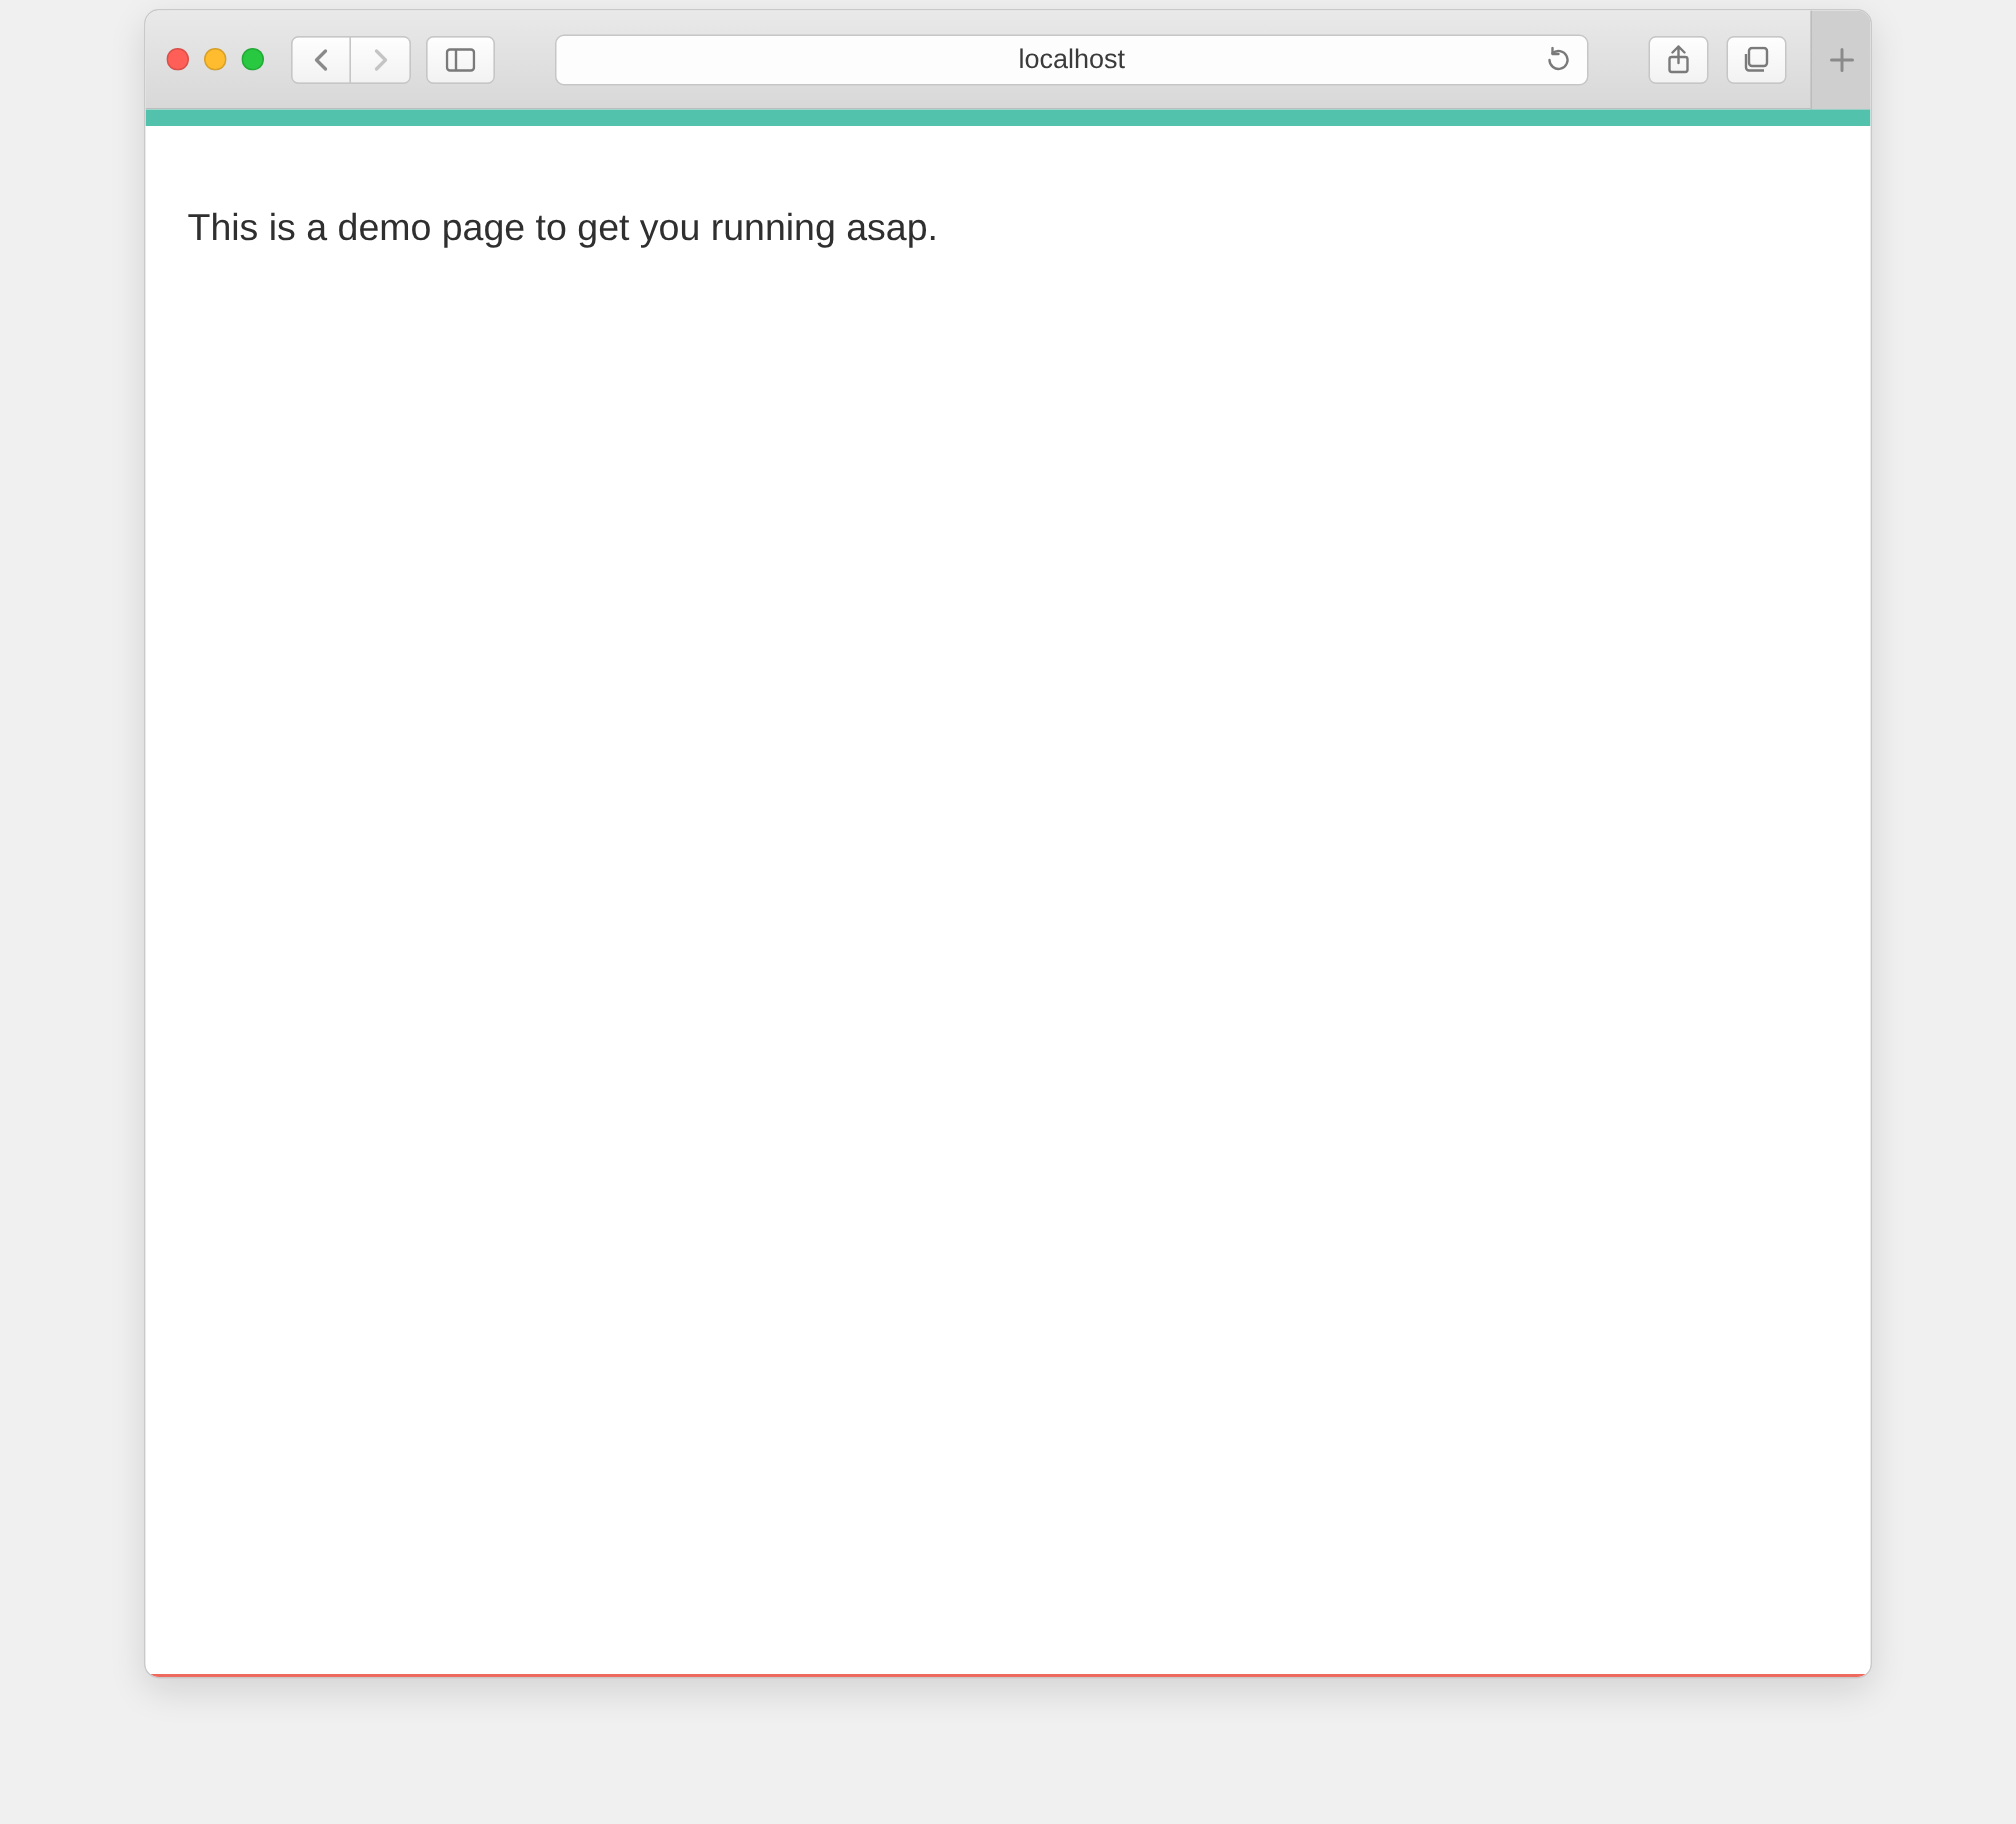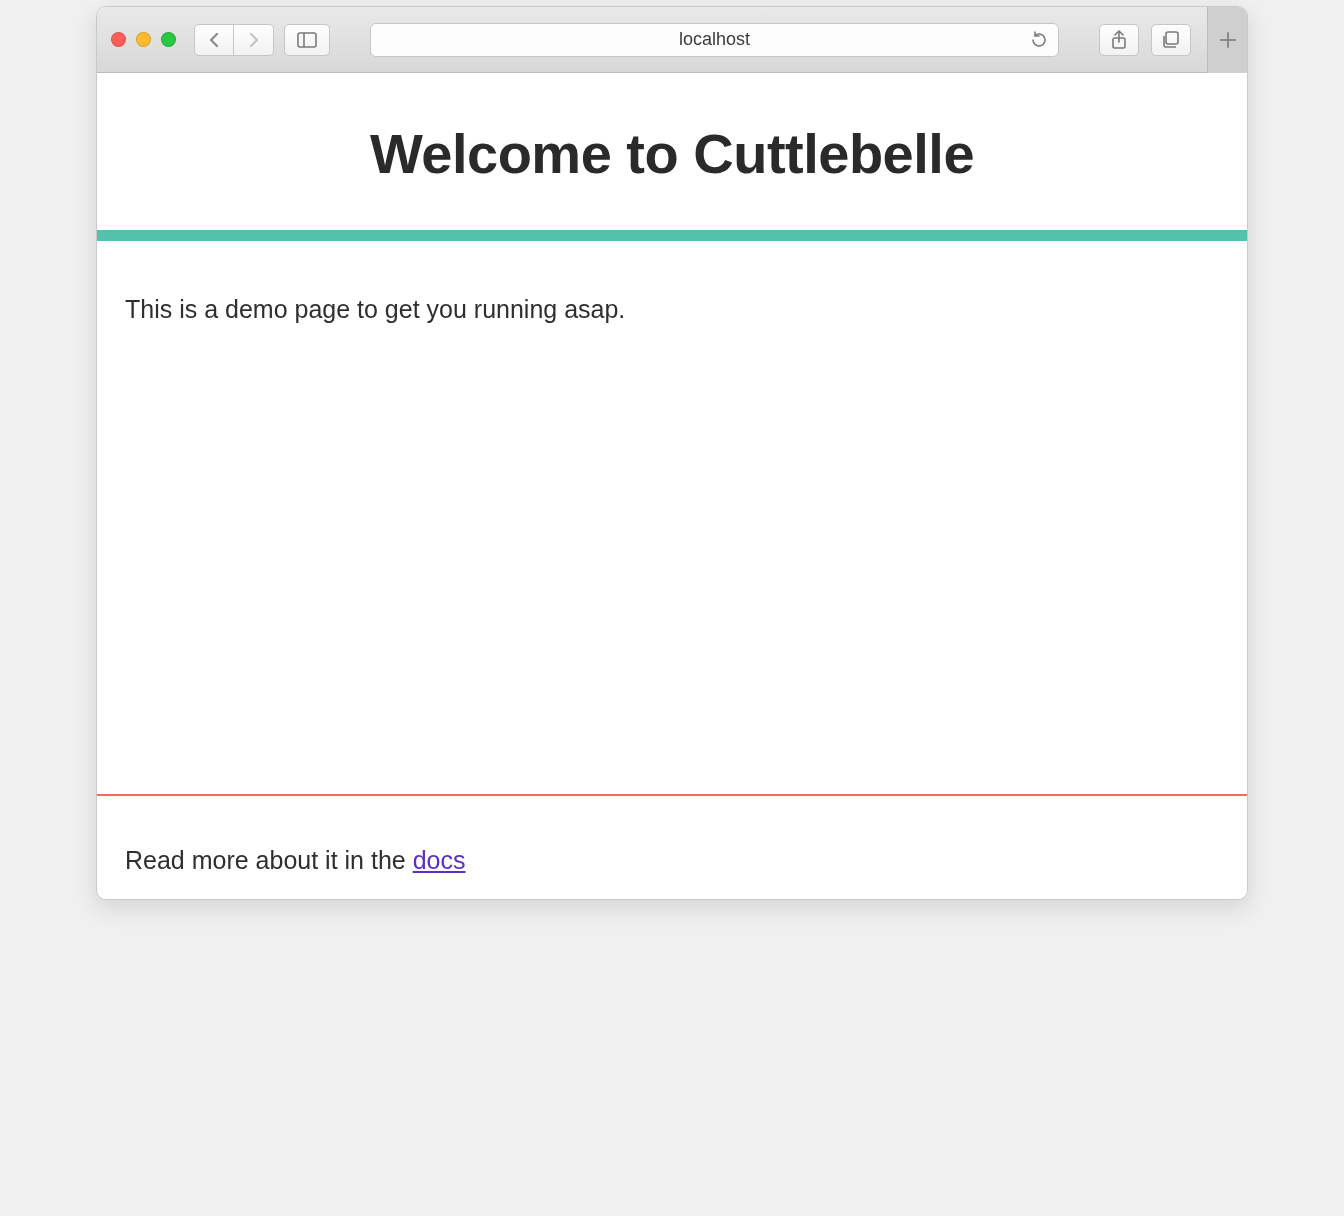--- a/index.html
+++ b/index.html
@@ -6,21 +6,21 @@
   body {
     font-family: -apple-system, BlinkMacSystemFont, "Segoe UI", Helvetica, Arial, sans-serif;
     background: #f0f0f0;
     width: 1344px;
     height: 1216px;
     overflow: hidden;
   }
   .window {
     position: relative;
     width: 1152px;
-    height: 894px;
+    height: 1113px;
     margin: 6px auto 0 auto;
     background: #ffffff;
     border-radius: 10px;
     border: 1px solid #c9c9c9;
     box-shadow: 0 8px 24px rgba(0,0,0,0.12);
     overflow: hidden;
   }
   .chrome {
     height: 66px;
     background: linear-gradient(#e9e9e9, #d8d8d8);
@@ -202,24 +202,18 @@
         <span>
           <svg width="18" height="18" viewBox="0 0 18 18">
               <path d="M9 2 v14 M2 9 h14" stroke="#8a8a8a" stroke-width="2" stroke-linecap="round"></path>
             </svg>
         </span>
       </div>
     </div>
   </div>
 
   <div class="content">
-    <div class="header">
-      <h1>Welcome to Cuttlebelle</h1>
-    </div>
     <div class="teal-divider"></div>
     <div class="body-text">This is a demo page to get you running asap.</div>
     <div class="footer-divider"></div>
-    <div class="footer">
-      <span>Read more about it in the </span><a href="#">docs</a>
-    </div>
   </div>
 
 </div>
 
 </body></html>

